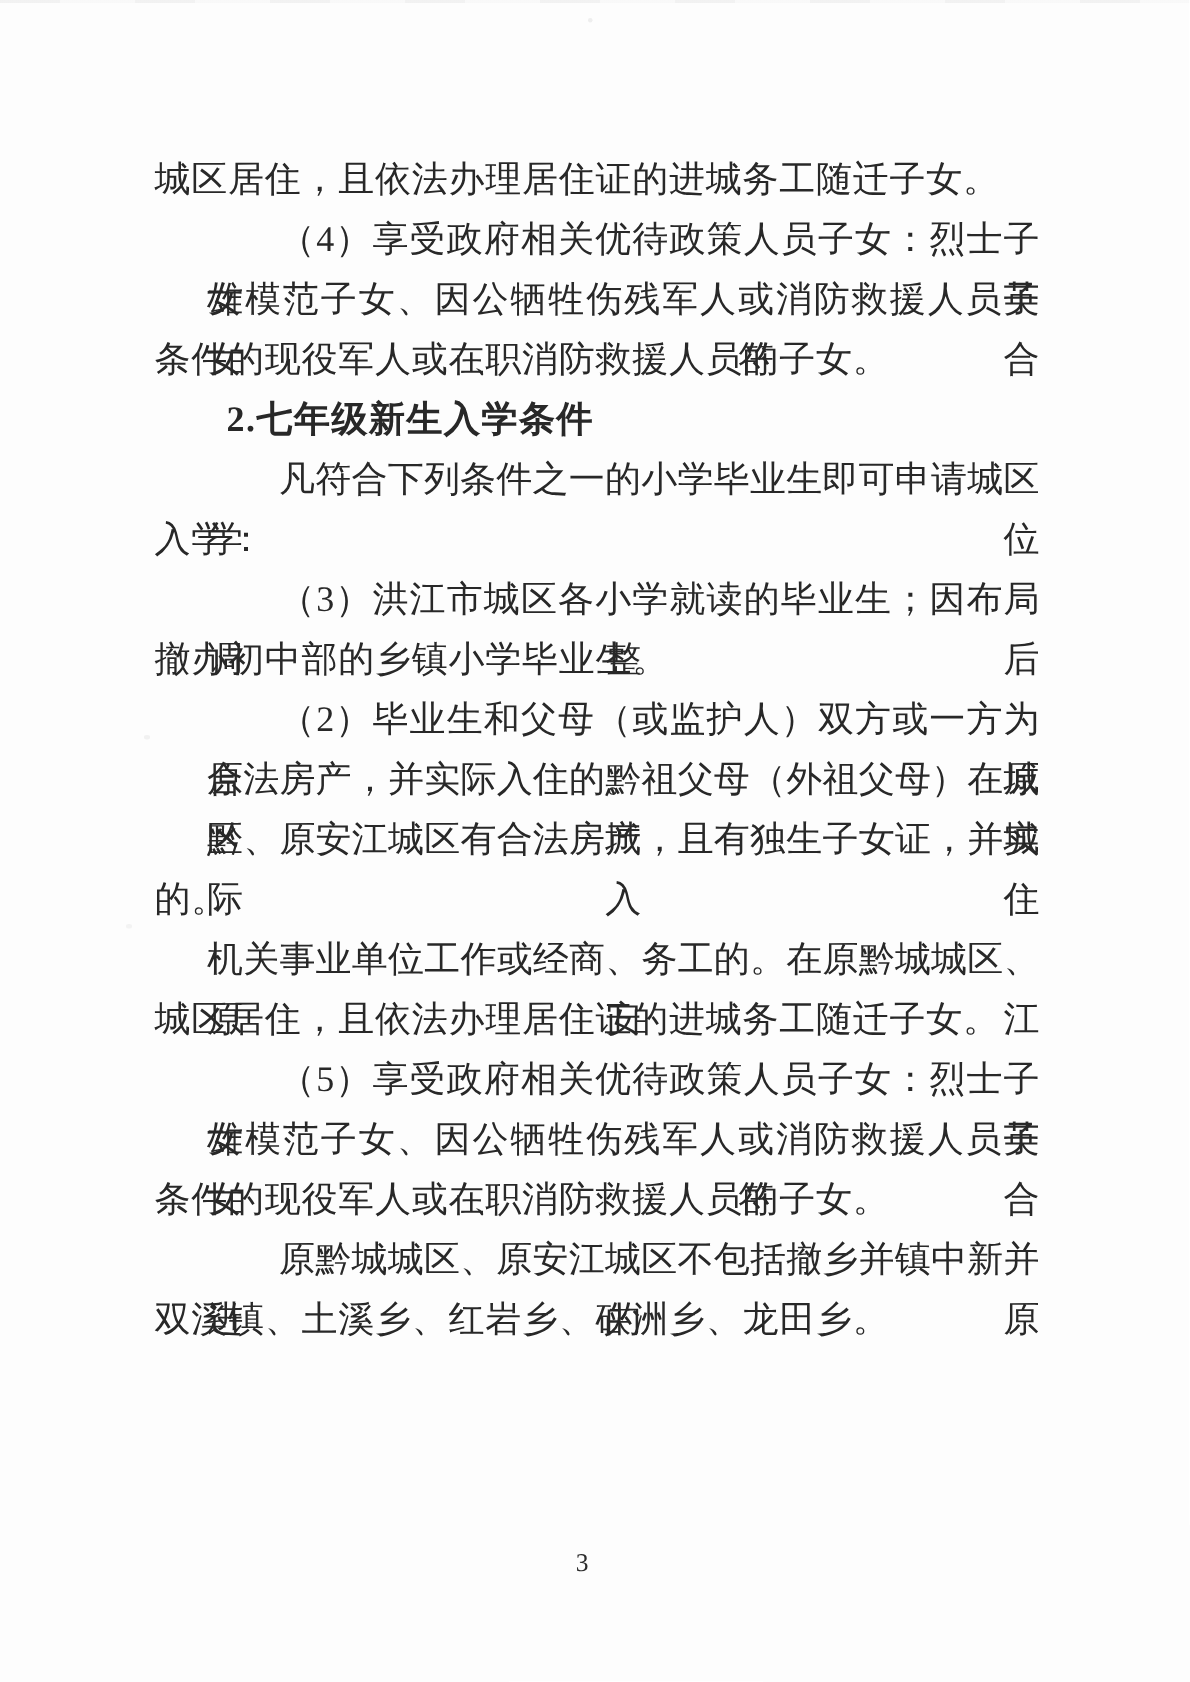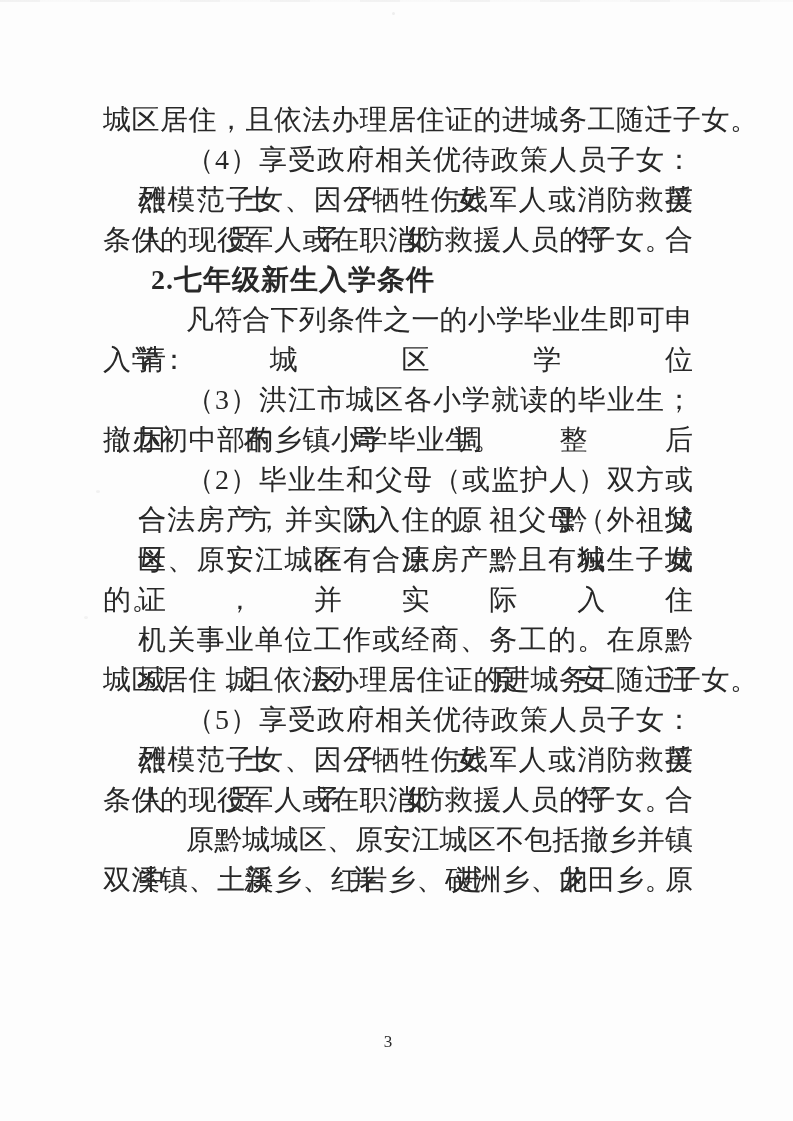--- a/index.html
+++ b/index.html
@@ -40,21 +40,21 @@
   .content {
     position: absolute;
     top: 100px;
     left: 103px;
     width: 590px;
     color: #282828;
   }
   .line {
     height: 40px;
     line-height: 40px;
-    font-size: 28px;
+    font-size: 24px;
     white-space: nowrap;
     text-align: left;
     letter-spacing: 0.5px;
   }
   .line.justify {
     white-space: normal;
     text-align: justify;
     text-align-last: justify;
     letter-spacing: 0;
     margin-left: 35px;

